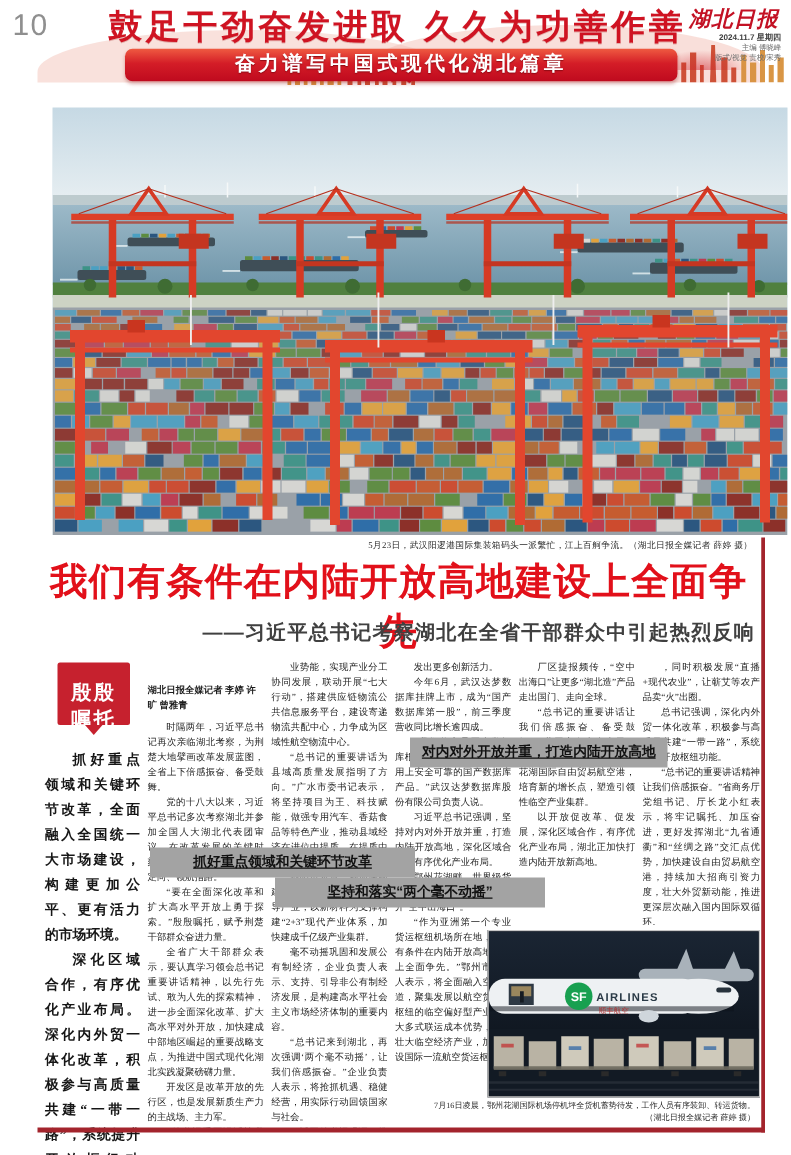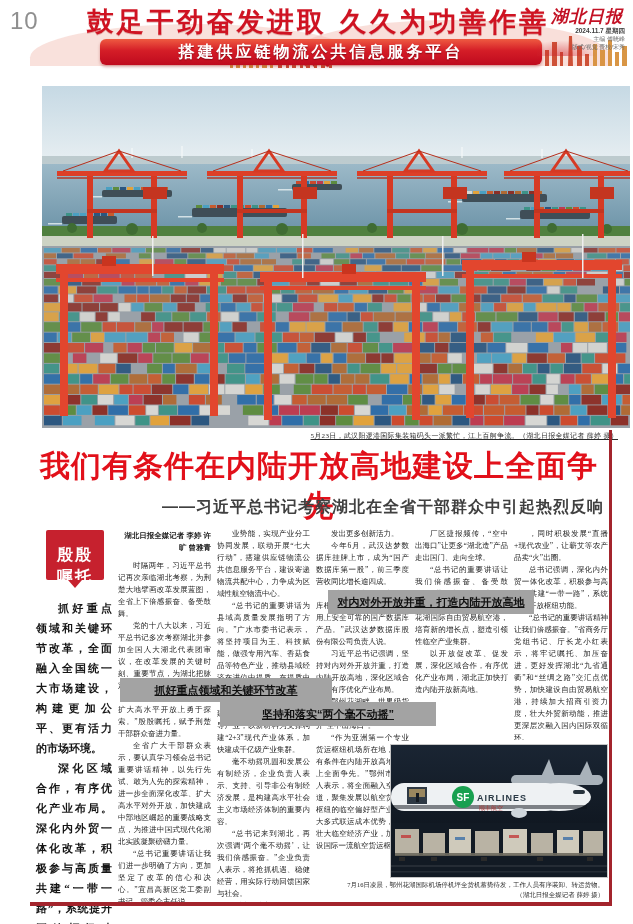--- a/index.html
+++ b/index.html
@@ -23,43 +23,43 @@
           font:900 italic 17px/20px "DejaVu Serif","Liberation Serif",serif;letter-spacing:1px;}
   .masthead-deco{right:36px;top:40px;width:60px;height:16px;
           background:radial-gradient(ellipse at 40% 100%,rgba(205,35,45,.55),rgba(205,35,45,0) 70%);}
   .masthead-meta{right:8px;top:27px;width:100px;text-align:right;color:#6d6d6d;
           font:400 6px/8px "Liberation Sans","DejaVu Sans",sans-serif;}
   .masthead-meta .date{color:#3f3f3f;font-weight:700;font-size:6.5px;}
 
   
   .main-photo{left:42px;top:86px;width:588px;height:342px;overflow:hidden;background:#cfe0e8;}
   .main-photo svg{display:block;}
-  .main-caption{left:56px;top:431px;width:562px;text-align:right;color:#2a2a2a;
-          font:400 7px/10px "Liberation Serif","DejaVu Serif",serif;letter-spacing:.3px;text-decoration:underline;}
+  .main-caption{left:40px;top:431px;width:562px;text-align:right;color:#2a2a2a;
+          font:400 7px/10px "Liberation Serif","DejaVu Serif",serif;letter-spacing:.3px;}
 
   
   .headline{left:34px;top:446px;width:570px;text-align:center;color:#e2101a;
           font:900 30px/40px "Liberation Sans","DejaVu Sans",sans-serif;letter-spacing:1px;}
   .deck{left:34px;top:496px;width:570px;text-align:right;color:#404040;
           font:700 16px/22px "Liberation Sans","DejaVu Sans",sans-serif;letter-spacing:1px;}
 
   
   .sidebar-badge{left:46px;top:530px;width:58px;height:50px;background:#c6212e;border-radius:2px;
           color:#fff;text-align:center;font:900 16px/22px "Liberation Sans","DejaVu Sans",sans-serif;letter-spacing:2px;padding-top:14px;box-sizing:border-box;}
   .sidebar-badge:after{content:"";position:absolute;left:22px;top:50px;border:7px solid transparent;border-top:8px solid #c6212e;}
   .sidebar-text{left:36px;top:598px;width:76px;color:#161616;text-align:justify;
           font:700 11px/20px "Liberation Serif","DejaVu Serif",serif;}
   .sidebar-text p{margin:0;text-indent:2em;}
 
   
   .columns{left:118px;top:528px;width:492px;height:374px;}
   .col{position:absolute;top:0;width:93px;overflow:hidden;color:#1c1c1c;
           font:400 7.5px/12px "Liberation Serif","DejaVu Serif",serif;text-align:justify;}
   .col p{margin:0;text-indent:2em;}
-  .col .byline{font:700 7.5px/12px "Liberation Sans","DejaVu Sans",sans-serif;text-align:right;text-indent:0;margin:2px 0 6px;}
+  .col .byline{font:700 7.5px/12px "Liberation Sans","DejaVu Sans",sans-serif;text-align:left;text-indent:0;margin:18px 0 6px;}
   .col0{left:0;height:374px;} .col1{left:99px;height:374px;} .col2{left:198px;height:374px;}
   .col3{left:297px;height:212px;} .col4{left:396px;height:212px;width:94px;}
   .subhead{position:absolute;background:#a3a3a3;color:#111;text-align:center;
           font:900 11px/15px "Liberation Sans","DejaVu Sans",sans-serif;padding:5px 0 4px;text-decoration:underline;}
   .subhead.s0{left:2px;top:150px;width:212px;}
   .subhead.s1{left:102px;top:174px;width:216px;}
   .subhead.s2{left:210px;top:62px;width:206px;}
 
   
   .inset-photo{left:272px;top:216px;width:218px;height:134px;background:#10161f;overflow:hidden;border:1px solid #c7c7c7;box-sizing:border-box;}
@@ -113,21 +113,21 @@
     <g fill="#d8913c">
         <rect x="50" y="10" width="4" height="22"></rect>
         <rect x="57" y="16" width="5" height="16"></rect>
         <rect x="65" y="6" width="4" height="26"></rect>
         <rect x="72" y="18" width="4" height="14"></rect>
         <rect x="79" y="12" width="5" height="20"></rect>
       </g>
   </svg>
 
   <div class="abs ribbon">
-    <span>搭建供应链物流公共信息服务平台</span>
+    <span>奋力谱写中国式现代化湖北篇章</span>
   </div>
 
   <div class="abs masthead-deco"></div>
   <div class="abs masthead-title">湖北日报</div>
   <div class="abs masthead-meta">
     <div class="date">2024.11.7 星期四</div>
     <div>主编 傅晓峰</div>
     <div>版式/视觉 责校/宋秀</div>
   </div>
 
@@ -958,20 +958,21 @@
       <p>深化区域合作，有序优化产业布局。深化内外贸一体化改革，积极参与高质量共建“一带一路”，系统提升开放枢纽功能。</p>
     </div>
 
   <div class="abs columns">
     <div class="col col0">
         <div class="byline">湖北日报全媒记者 李婷 许旷 曾雅青</div>
         <p class="">时隔两年，习近平总书记再次亲临湖北考察，为荆楚大地擘画改革发展蓝图，全省上下倍感振奋、备受鼓舞。</p>
         <p class="">党的十八大以来，习近平总书记多次考察湖北并参加全国人大湖北代表团审议，在改革发展的关键时刻、重要节点，为湖北把脉定向、领航指路。</p>
         <p class="">“要在全面深化改革和扩大高水平开放上勇于探索。”殷殷嘱托，赋予荆楚干部群众奋进力量。</p>
         <p class="">全省广大干部群众表示，要认真学习领会总书记重要讲话精神，以先行先试、敢为人先的探索精神，进一步全面深化改革、扩大高水平对外开放，加快建成中部地区崛起的重要战略支点，为推进中国式现代化湖北实践凝聚磅礴力量。</p>
+        <p class="">开发区是改革开放的先行区，也是发展新质生产力的主战场、主力军。</p>
         <p class="">“总书记重要讲话让我们进一步明确了方向，更加坚定了改革的信心和决心。”宜昌高新区党工委副书记、管委会主任说。</p>
       </div>
     <div class="col col1">
         <p class="">业势能，实现产业分工协同发展，联动开展“七大行动”，搭建供应链物流公共信息服务平台，建设寄递物流共配中心，力争成为区域性航空物流中心。</p>
         <p class="">“总书记的重要讲话为县域高质量发展指明了方向。”广水市委书记表示，将坚持项目为王、科技赋能，做强专用汽车、香菇食品等特色产业，推动县域经济在进位中提质、在提质中进位。</p>
         <p class="">枣阳市表示，将加快构建新格局、新模式，壮大主导产业，以新材料为支撑构建“2+3”现代产业体系，加快建成千亿级产业集群。</p>
         <p class="">毫不动摇巩固和发展公有制经济，企业负责人表示、支持、引导非公有制经济发展，是构建高水平社会主义市场经济体制的重要内容。</p>
         <p class="">“总书记来到湖北，再次强调‘两个毫不动摇’，让我们倍感振奋。”企业负责人表示，将抢抓机遇、稳健经营，用实际行动回馈国家与社会。</p>
         <p class="">习近平总书记强调，推动各种所有制经济相互促进、共同发展，这为各类经营主体带来了更丰富多样、更有活力的市场环境，激</p>
       </div>

